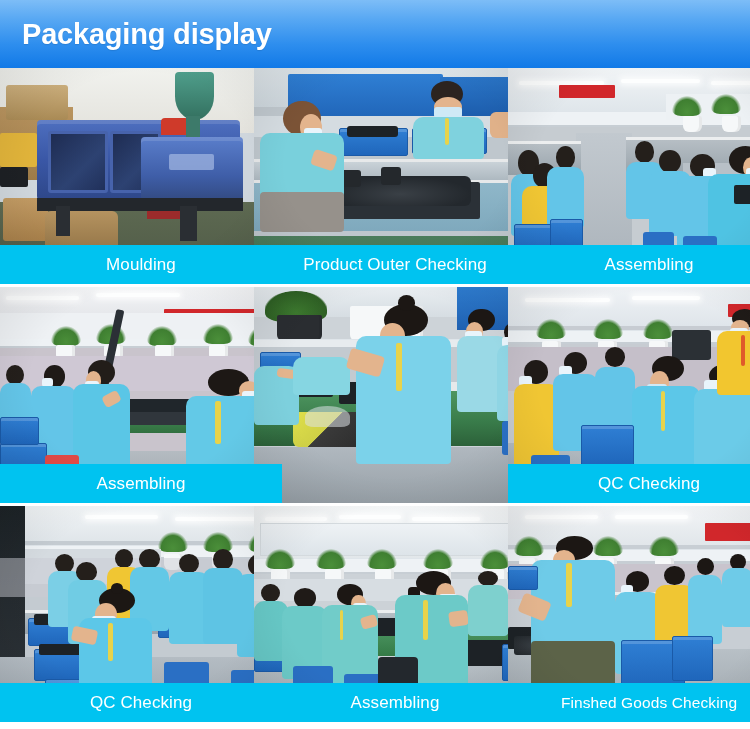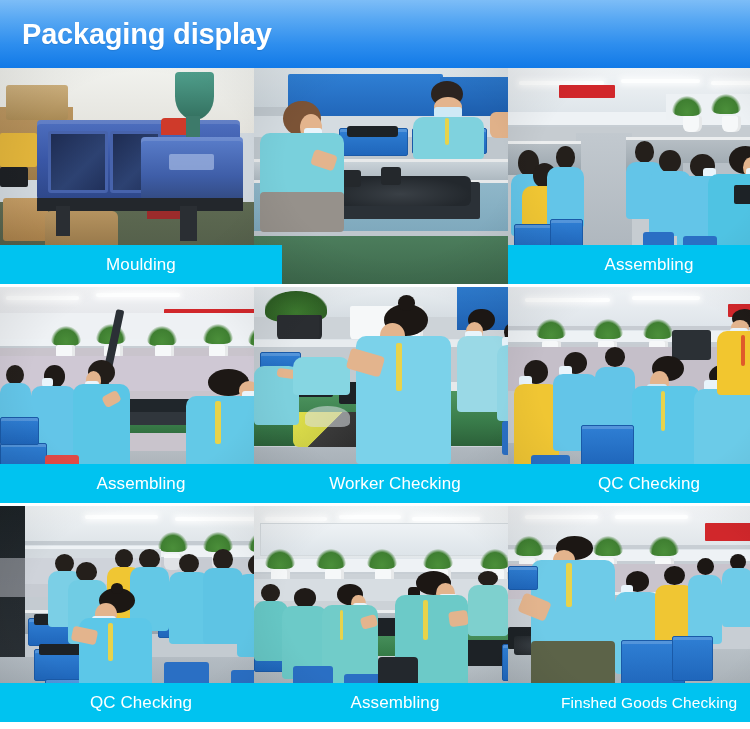--- a/index.html
+++ b/index.html
@@ -272,20 +272,21 @@
             <div class="mask" style="left:30%;top:34%;width:38%;height:14%;background:#cfe9f6"></div>
             <div class="body teal" style="left:2%;top:46%;width:96%;height:54%;background:#7fd2de"></div>
             <div class="layer" style="left:45%;top:48%;width:6%;height:34%;background:#e8d34a;border-radius:2px"></div>
           </div>
           <div class="worker" style="left:82%;top:18%;width:18%;height:26%">
             <div class="face" style="left:10%;top:10%;width:60%;height:45%;background:#e0b189;border-radius:6px"></div>
           </div>
         </div>
         <div class="vignette"></div>
       </div>
+      <div class="caption">Product Outer Checking</div>
     </div>
 
     <div class="cell">
       <div class="photo">
         <div class="scene" style="background:#c6ccd1">
           <div class="ceiling" style="height:22%;background:linear-gradient(to bottom,#f2f5f7,#dde4e9)"></div>
           <div class="lightbar" style="left:4%;top:6%;width:30%"></div>
           <div class="lightbar" style="left:40%;top:5%;width:28%"></div>
           <div class="lightbar" style="left:72%;top:6%;width:26%"></div>
           <div class="banner-red" style="left:18%;top:8%;width:20%;height:6%"></div>
@@ -446,21 +447,20 @@
           </div>
           <div class="worker" style="left:86%;top:16%;width:14%;height:46%">
             <div class="head" style="left:18%;top:0;width:56%;height:22%;background:#1c1714"></div>
             <div class="mask" style="left:14%;top:16%;width:32%;height:10%"></div>
             <div class="body" style="left:0;top:24%;width:100%;height:76%;background:#8fd5e4"></div>
           </div>
           <div class="stool" style="left:88%;top:62%;width:12%;height:16%"></div>
         </div>
         <div class="vignette"></div>
       </div>
-      <div class="caption">Worker Checking</div>
     </div>
 
     <div class="cell">
       <div class="photo">
         <div class="scene" style="background:#c7ccd2">
           <div class="ceiling" style="height:18%;background:linear-gradient(to bottom,#f0f3f6,#dfe5ea)"></div>
           <div class="lightbar" style="left:6%;top:5%;width:30%"></div>
           <div class="lightbar" style="left:44%;top:4%;width:24%"></div>
           <div class="banner-red" style="left:78%;top:8%;width:22%;height:6%"></div>
           <div class="shelf" style="top:20%;height:5%"></div>

